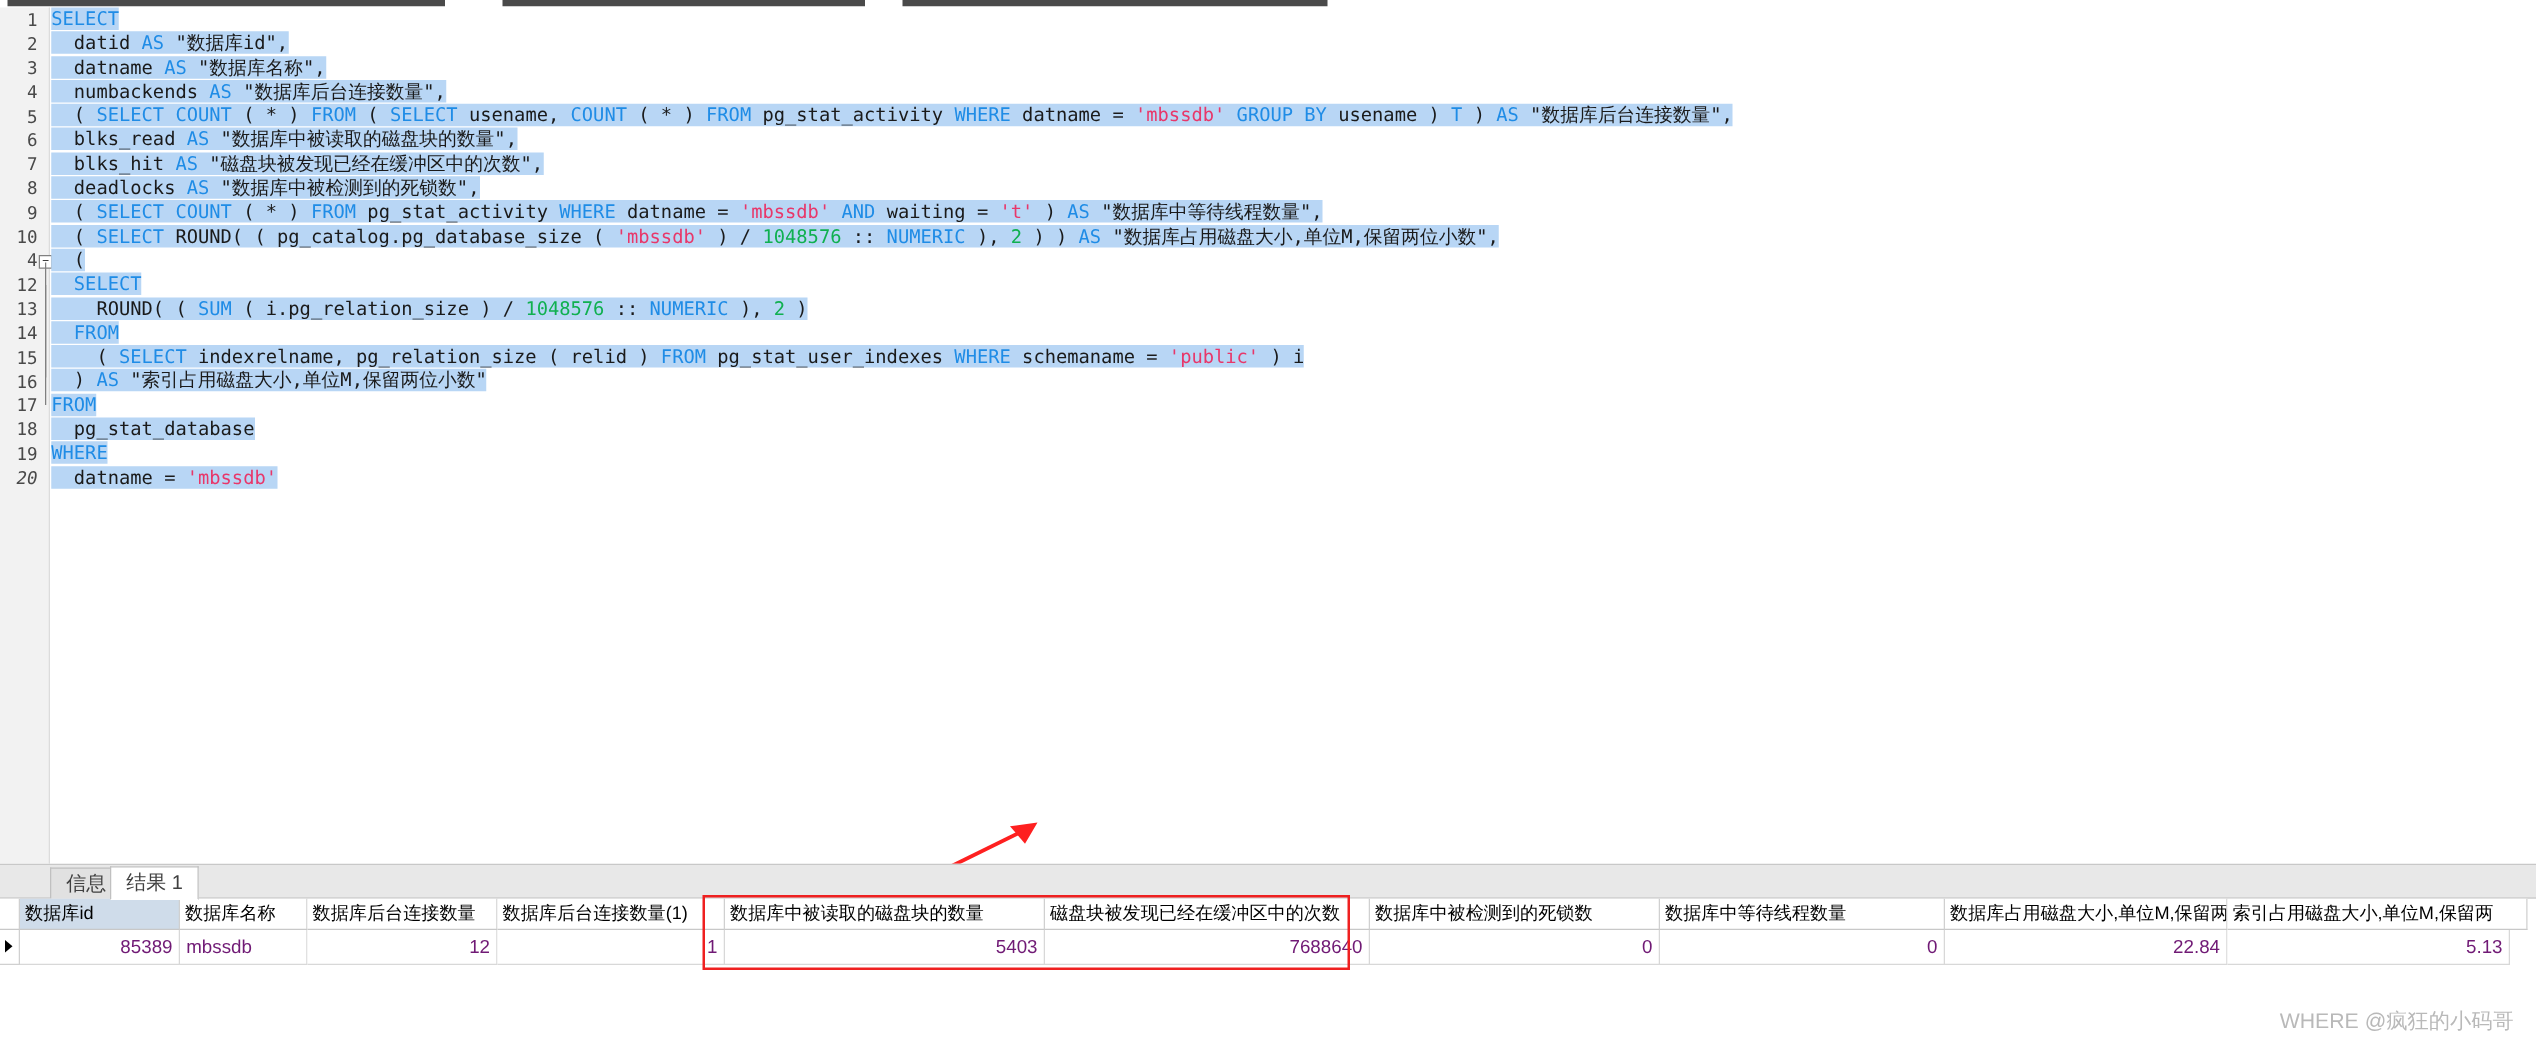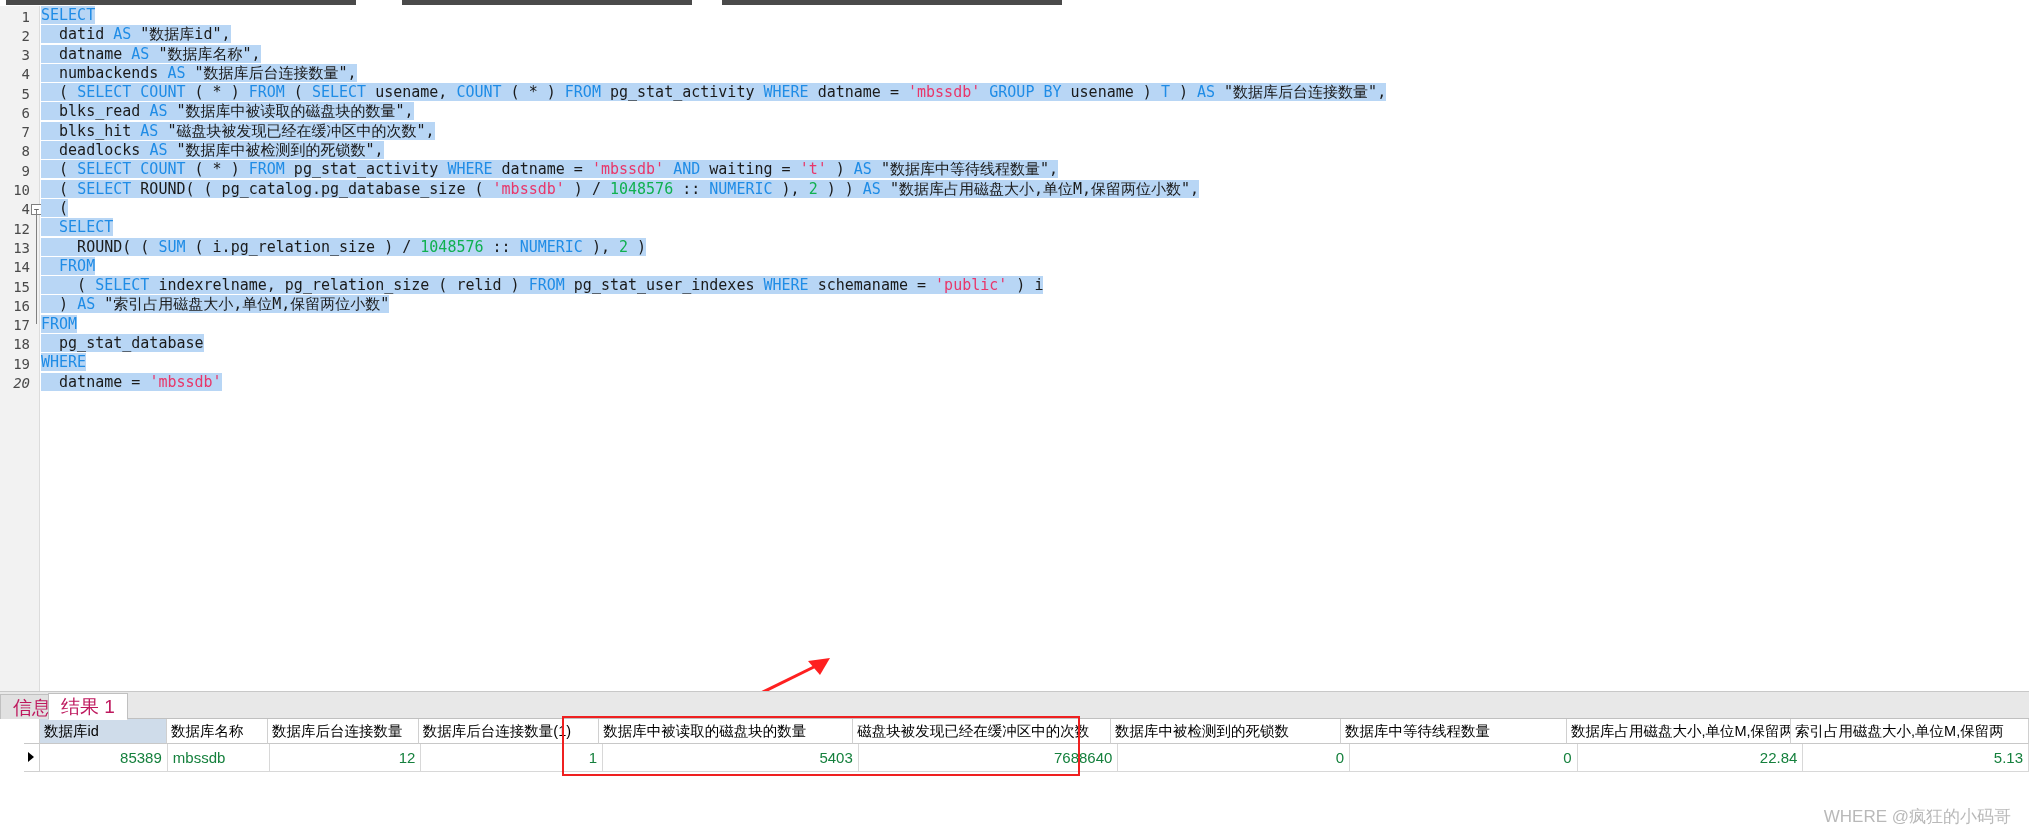--- a/index.html
+++ b/index.html
@@ -119,41 +119,41 @@
     left: 0; top: 0;
     width: 2029px; height: 27px;
     background: #e8e8e8;
     border-bottom: 1px solid #c0c0c0;
   }
   .tab {
     position: absolute;
     top: 2px; height: 25px;
     line-height: 25px;
     padding: 0 12px;
-    font-size: 19px;
-    color: #be185d;
+    font-size: 16px;
+    color: #404040;
     border: 1px solid #c0c0c0;
     border-bottom: none;
     background: #e1e1e1;
     font-family: "Liberation Sans", sans-serif;
+    margin-left: 40px;
   }
   .tab.active {
     background: #ffffff;
     border-bottom: 1px solid #ffffff;
     top: 1px; height: 27px; line-height: 26px;
     z-index: 3;
   }
 
   
   .grid {
     position: absolute;
     left: 0; top: 27px;
     width: 2029px;
     background: #fff;
-    padding-left: 24px;
   }
   .grid-row { display: flex; }
   .hdr-row { height: 25px; }
   .data-row { height: 28px; }
   .rowmark {
     width: 16px;
     min-width: 16px;
     border-right: 1px solid #d0d0d0;
     border-bottom: 1px solid #d0d0d0;
     background: #ffffff;
@@ -181,21 +181,21 @@
     font-family: "Liberation Sans", sans-serif;
   }
   .cell-h.selected { background: #cfdcea; }
   .cell-d {
     border-right: 1px solid #d8d8d8;
     border-bottom: 1px solid #d8d8d8;
     background: #ffffff;
     font-size: 15px;
     line-height: 27px;
     padding: 0 5px;
-    color: #15803d;
+    color: #701a75;
     overflow: hidden;
     white-space: nowrap;
     font-family: "Liberation Sans", sans-serif;
   }
   .num-cell { text-align: right; }
 
   .highlight-box {
     position: absolute;
     left: 562px; top: 716px;
     width: 518px; height: 60px;

